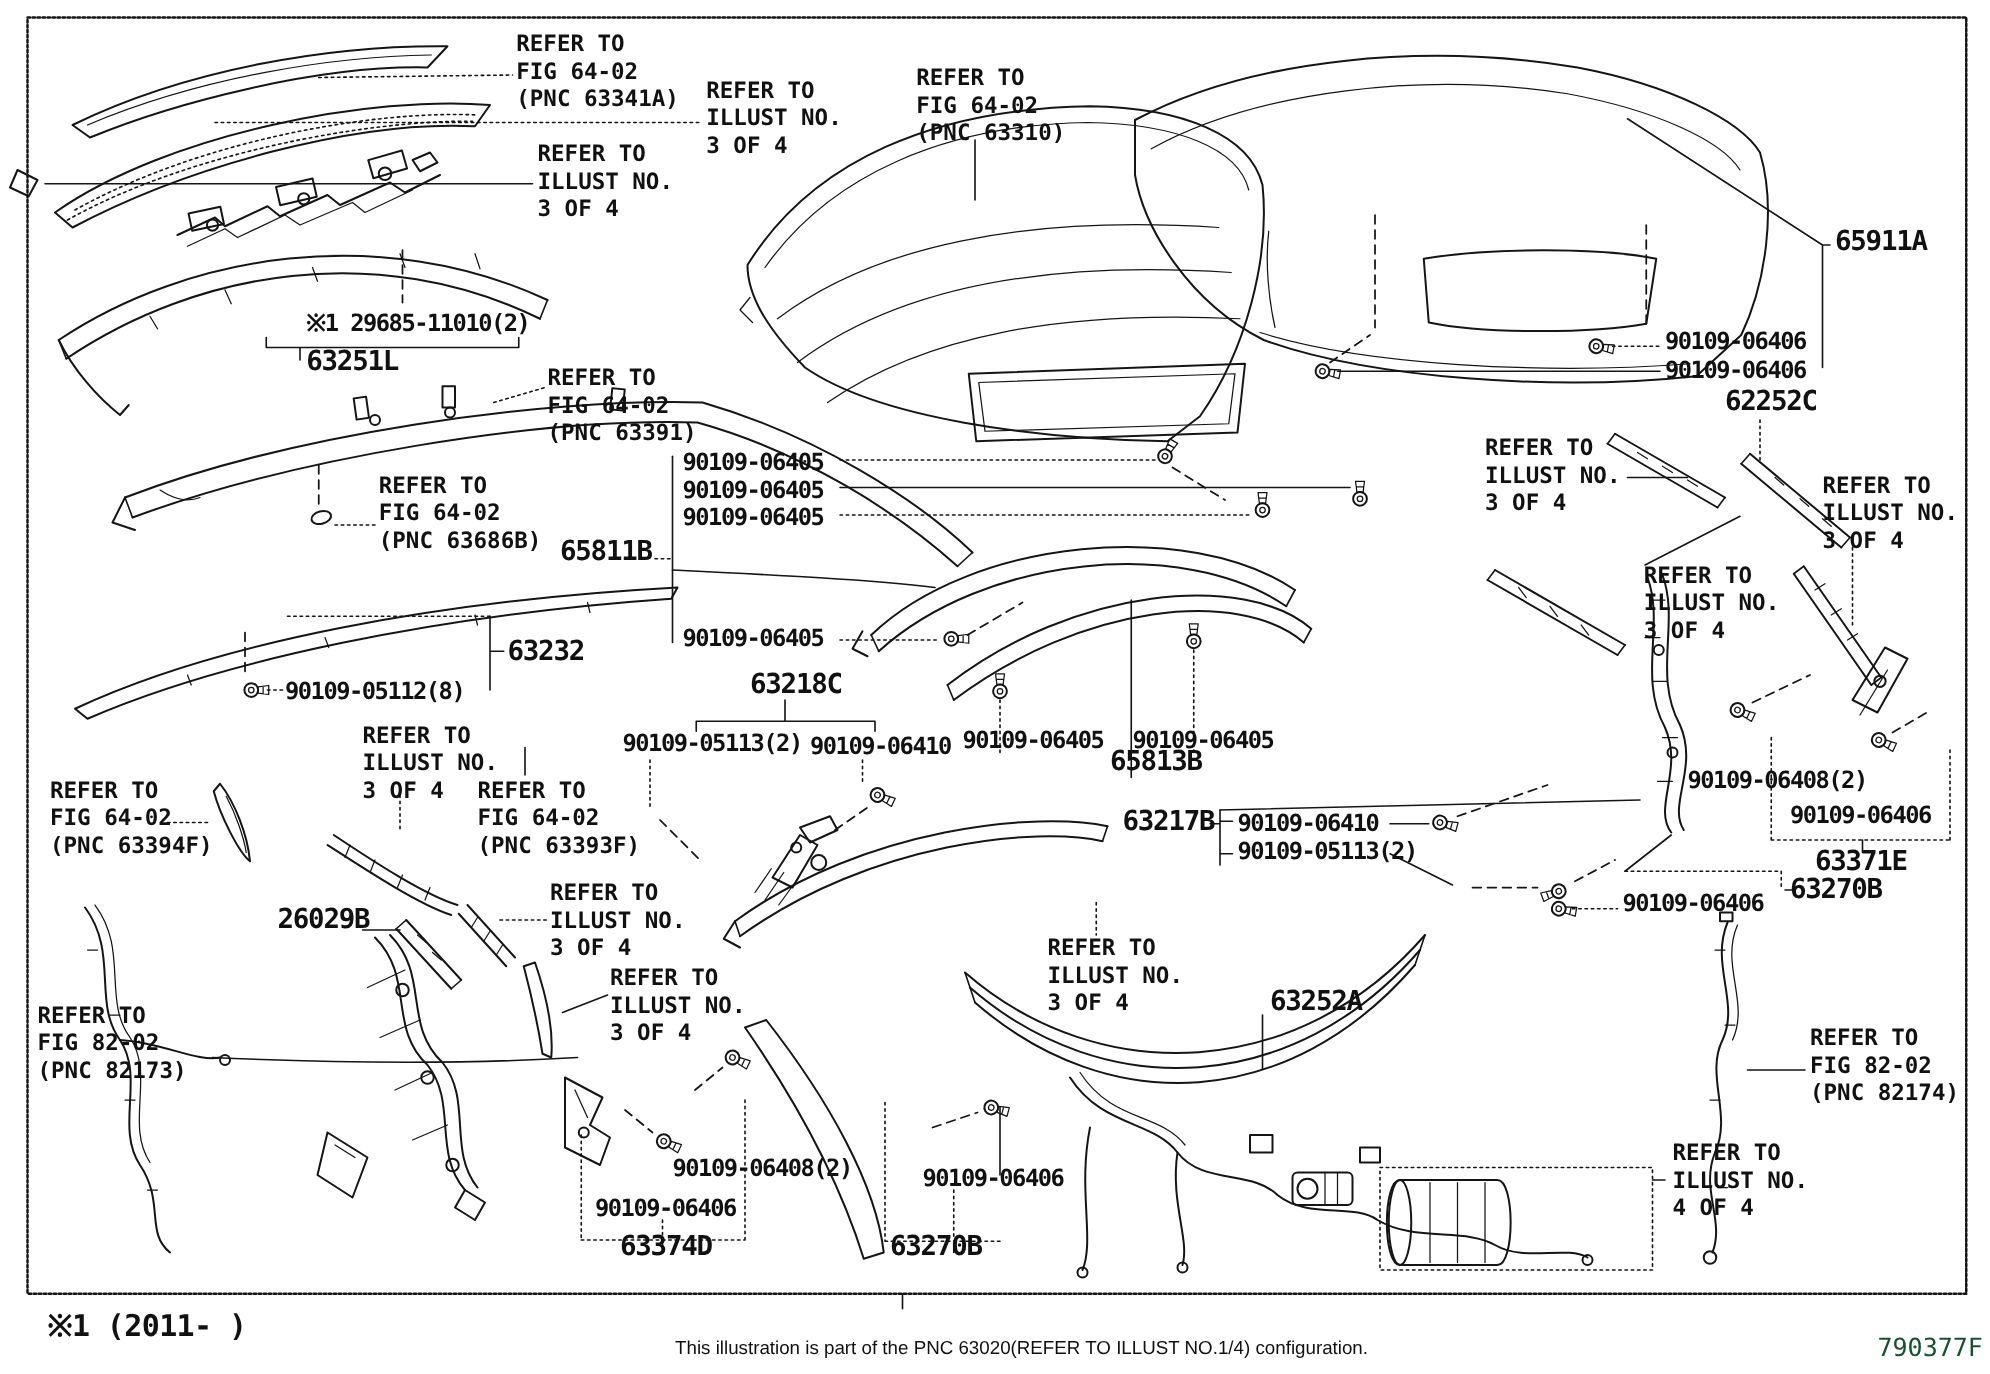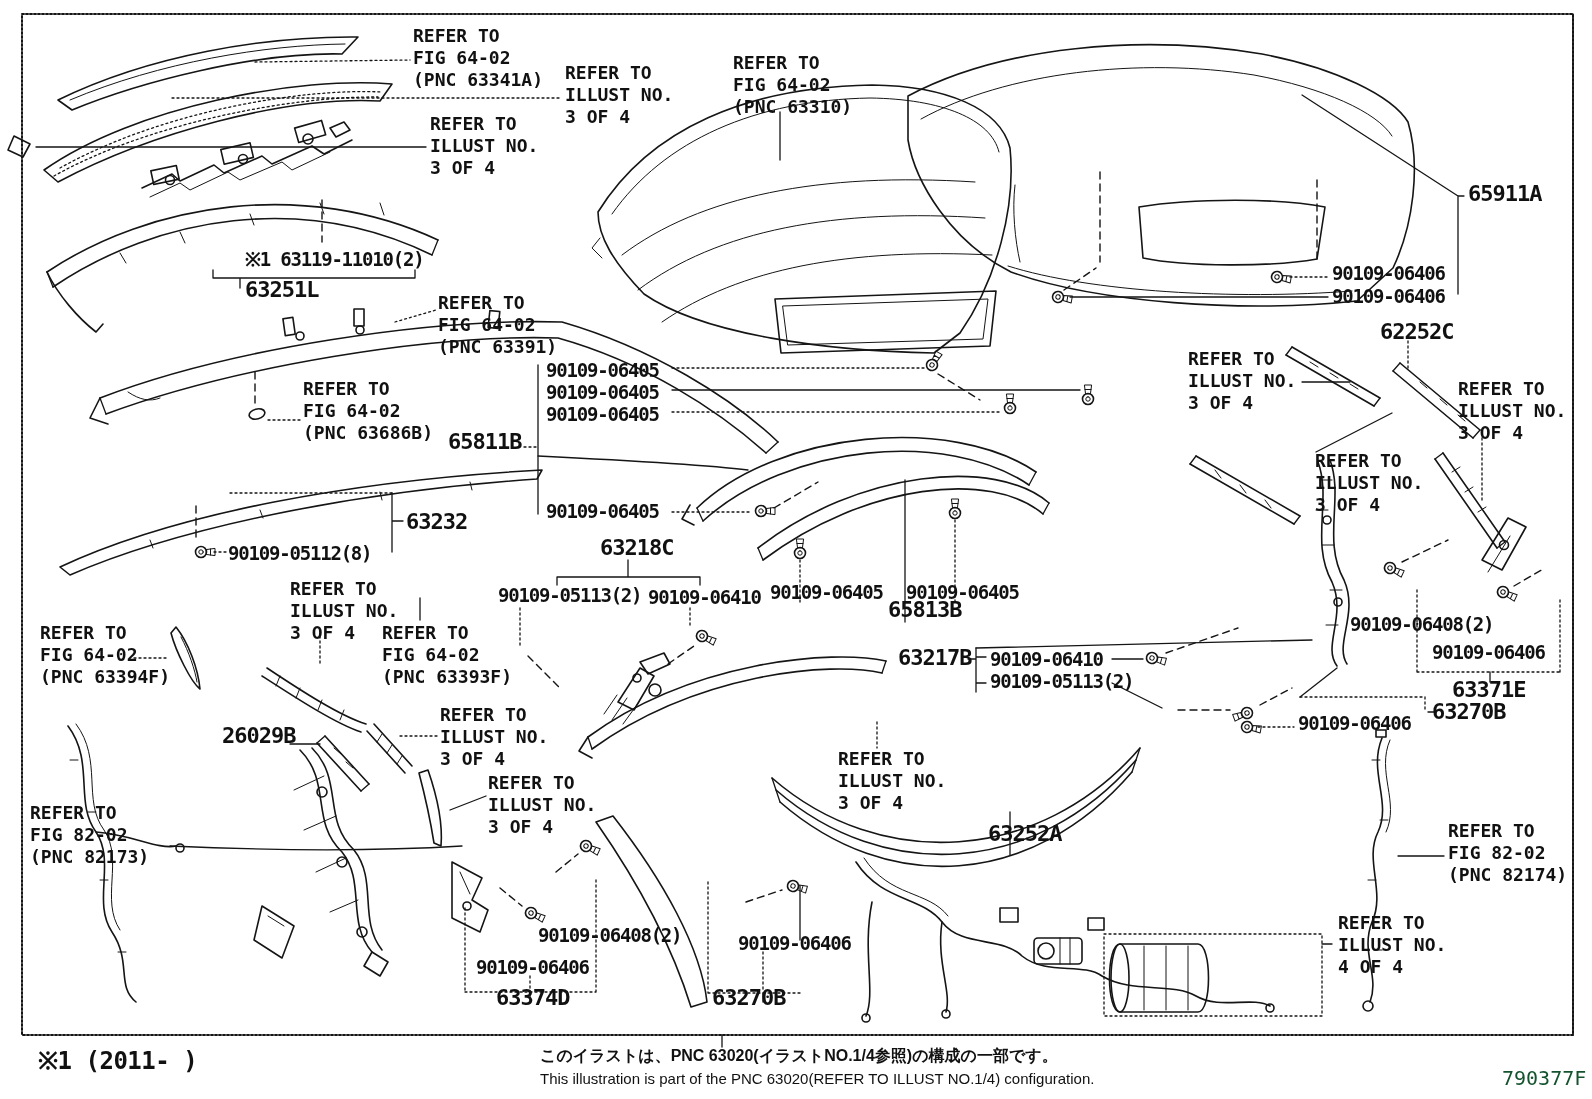--- a/index.html
+++ b/index.html
@@ -310,22 +310,22 @@
 3 OF 4</div>
       <div class="lab lab-ref" style="left: 430px; top: 113px;">REFER TO
 ILLUST NO.
 3 OF 4</div>
       <div class="lab lab-ref" style="left: 733px; top: 52px;">REFER TO
 FIG 64-02
 (PNC 63310)</div>
       <div class="lab lab-part" style="left: 1468px; top: 182px;">65911A</div>
       <div class="lab lab-bolt" style="left: 1332px; top: 262px;">90109-06406</div>
       <div class="lab lab-bolt" style="left: 1332px; top: 285px;">90109-06406</div>
-      <div class="lab lab-part" style="left: 1380px; top: 320px;">62252C</div>
-      <div class="lab lab-bolt" style="left: 245px; top: 248px;">※1 63119-11010(2)</div>
+      <div class="lab lab-part" style="left: 1380px; top: 310px;">62252C</div>
+      <div class="lab lab-bolt" style="left: 245px; top: 248px;">※1 29685-11010(2)</div>
       <div class="lab lab-part" style="left: 245px; top: 278px;">63251L</div>
       <div class="lab lab-ref" style="left: 438px; top: 292px;">REFER TO
 FIG 64-02
 (PNC 63391)</div>
       <div class="lab lab-ref" style="left: 303px; top: 378px;">REFER TO
 FIG 64-02
 (PNC 63686B)</div>
       <div class="lab lab-bolt" style="left: 546px; top: 359px;">90109-06405</div>
       <div class="lab lab-bolt" style="left: 546px; top: 381px;">90109-06405</div>
       <div class="lab lab-bolt" style="left: 546px; top: 403px;">90109-06405</div>
@@ -368,34 +368,33 @@
       <div class="lab lab-part" style="left: 222px; top: 724px;">26029B</div>
       <div class="lab lab-ref" style="left: 440px; top: 704px;">REFER TO
 ILLUST NO.
 3 OF 4</div>
       <div class="lab lab-ref" style="left: 488px; top: 772px;">REFER TO
 ILLUST NO.
 3 OF 4</div>
       <div class="lab lab-ref" style="left: 838px; top: 748px;">REFER TO
 ILLUST NO.
 3 OF 4</div>
-      <div class="lab lab-part" style="left: 988px; top: 790px; margin-top: 32px;">63252A</div>
+      <div class="lab lab-part" style="left: 1016px; top: 790px;">63252A</div>
       <div class="lab lab-ref" style="left: 30px; top: 802px;">REFER TO
 FIG 82-02
 (PNC 82173)</div>
       <div class="lab lab-ref" style="left: 1448px; top: 820px;">REFER TO
 FIG 82-02
 (PNC 82174)</div>
       <div class="lab lab-bolt" style="left: 538px; top: 924px;">90109-06408(2)</div>
       <div class="lab lab-bolt" style="left: 476px; top: 956px;">90109-06406</div>
       <div class="lab lab-part" style="left: 496px; top: 986px;">63374D</div>
       <div class="lab lab-bolt" style="left: 738px; top: 932px;">90109-06406</div>
       <div class="lab lab-part" style="left: 712px; top: 986px;">63270B</div>
       <div class="lab lab-ref" style="left: 1338px; top: 912px;">REFER TO
 ILLUST NO.
 4 OF 4</div>
     </div>
 
   <div class="lab lab-note" style="left:38px;top:1050px">※1 (2011-    )</div>
-  <div class="note-jp" style="left:540px;top:1046px">このイラストは、PNC 63020(イラストNO.1/4参照)の構成の一部です。</div>
   <div class="note-en" style="left:540px;top:1070px">This illustration is part of the PNC 63020(REFER TO ILLUST NO.1/4) configuration.</div>
   <div class="fig-code" style="left:1502px;top:1066px">790377F</div>
 </div>
 
 </body></html>

